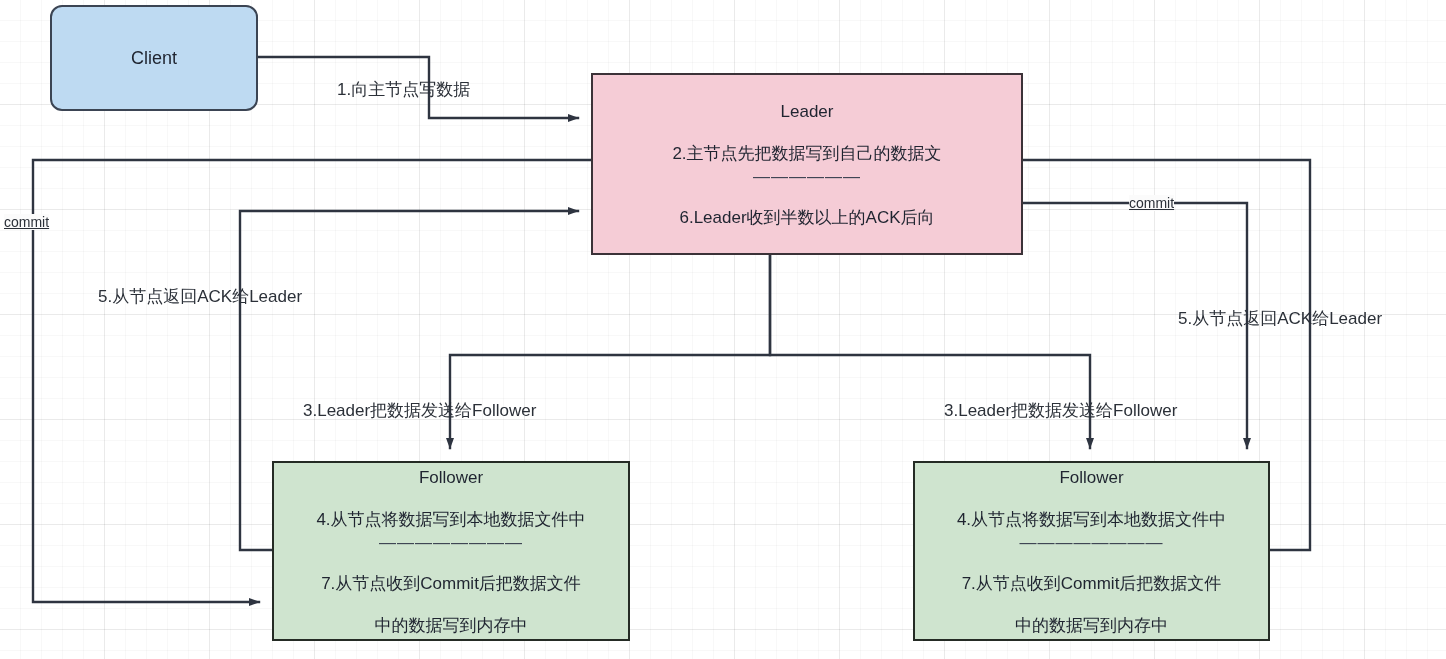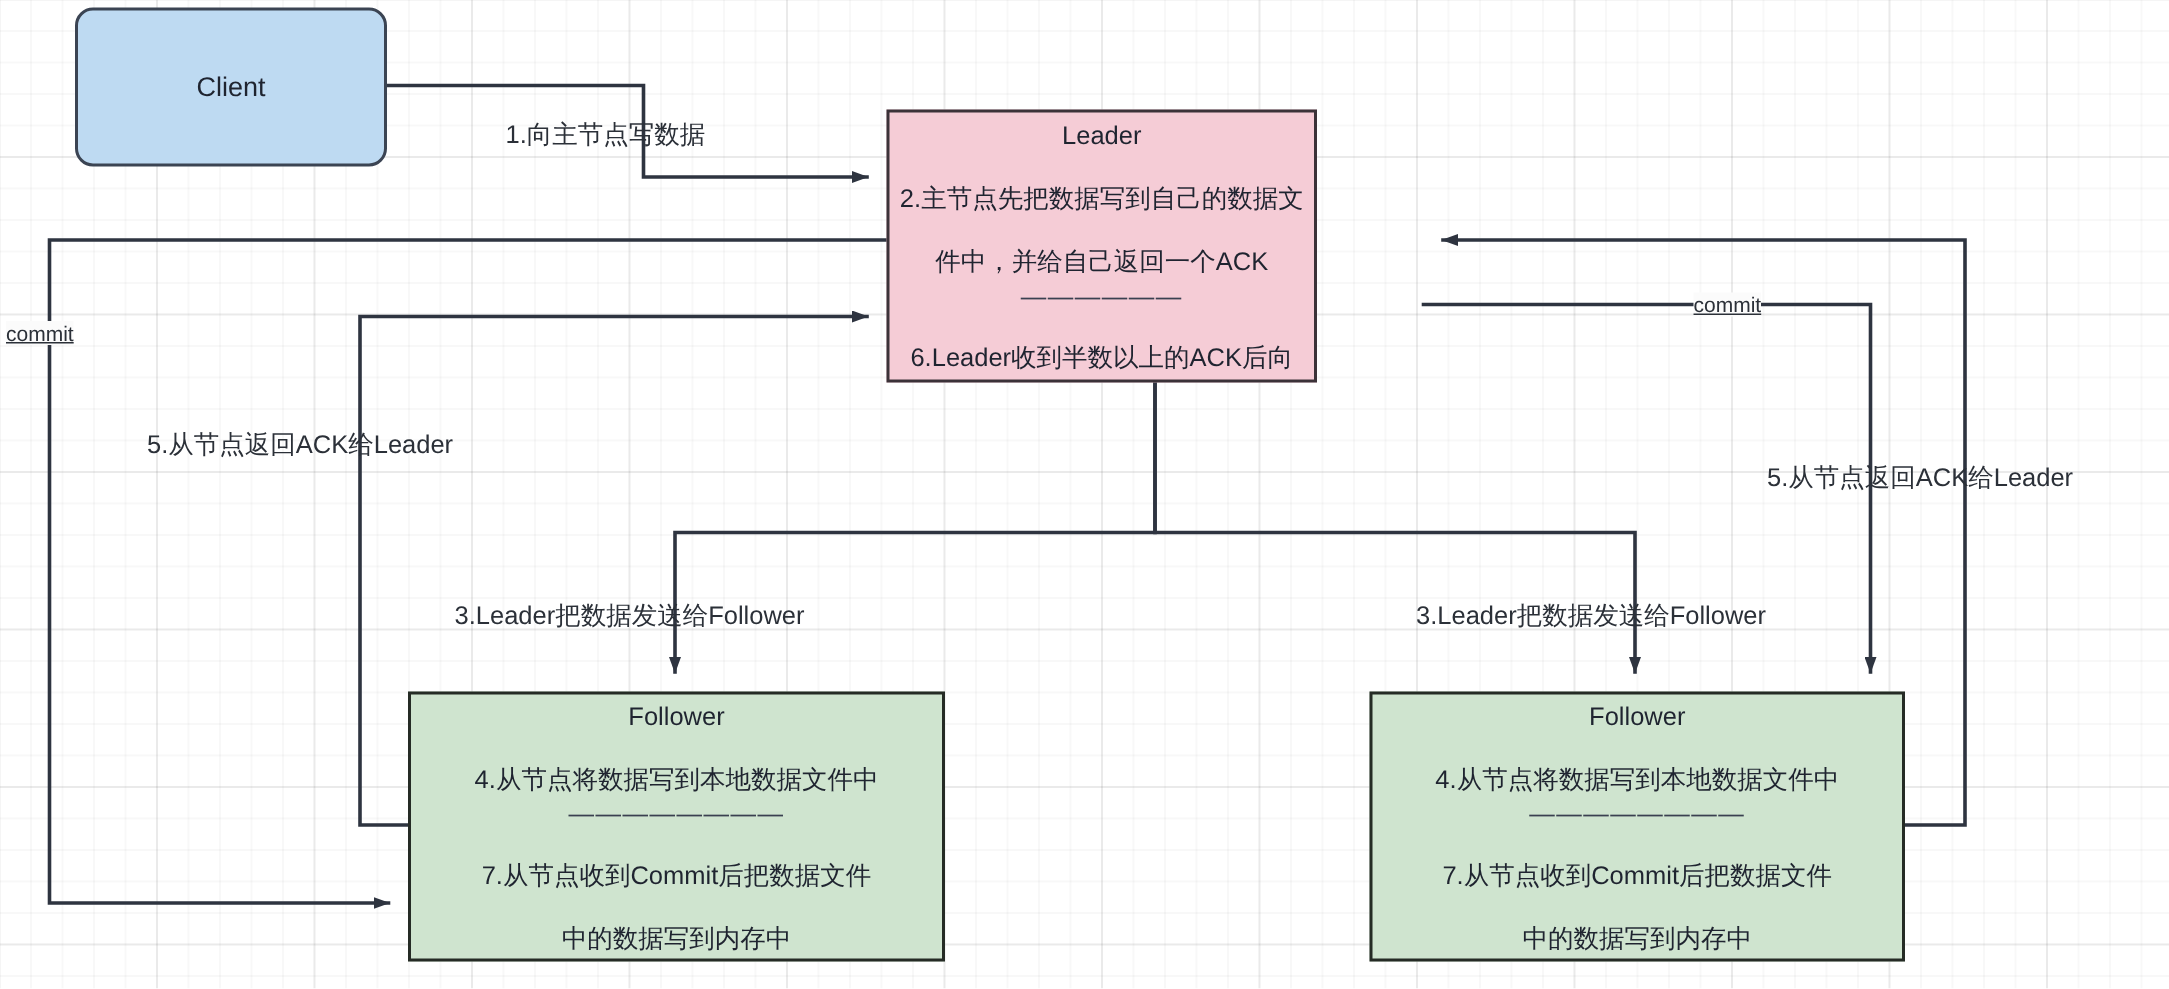--- a/index.html
+++ b/index.html
@@ -58,21 +58,21 @@
   #client {
     left: 50px; top: 5px;
     width: 208px; height: 106px;
     background: #bedaf2;
     border: 2px solid #3b4453;
     border-radius: 12px;
   }
   #client .ttl { font-size: 18px; }
   #leader {
     left: 591px; top: 73px;
-    width: 287px; height: 182px;
+    width: 432px; height: 182px;
     background: #f5ccd6;
     border: 2px solid #3b3238;
     text-align: right;
   }
   #follower-left {
     left: 272px; top: 461px;
     width: 358px; height: 180px;
     background: #cfe4cf;
     border: 2px solid #252b25;
   }
@@ -121,21 +121,20 @@
     </g>
   </svg>
 
   <div class="node" id="client">
     <div class="ttl">Client</div>
   </div>
 
   <div class="node" id="leader">
     <div class="ttl">Leader</div>
     <div class="ln">2.主节点先把数据写到自己的数据文</div>
-    <div class="ln">件中，并给自己返回一个ACK</div>
     <div class="sep">——————</div>
     <div class="ln">6.Leader收到半数以上的ACK后向</div>
   </div>
 
   <div class="node" id="follower-left">
     <div class="ttl">Follower</div>
     <div class="ln">4.从节点将数据写到本地数据文件中</div>
     <div class="sep">————————</div>
     <div class="ln">7.从节点收到Commit后把数据文件</div>
     <div class="ln">中的数据写到内存中</div>

